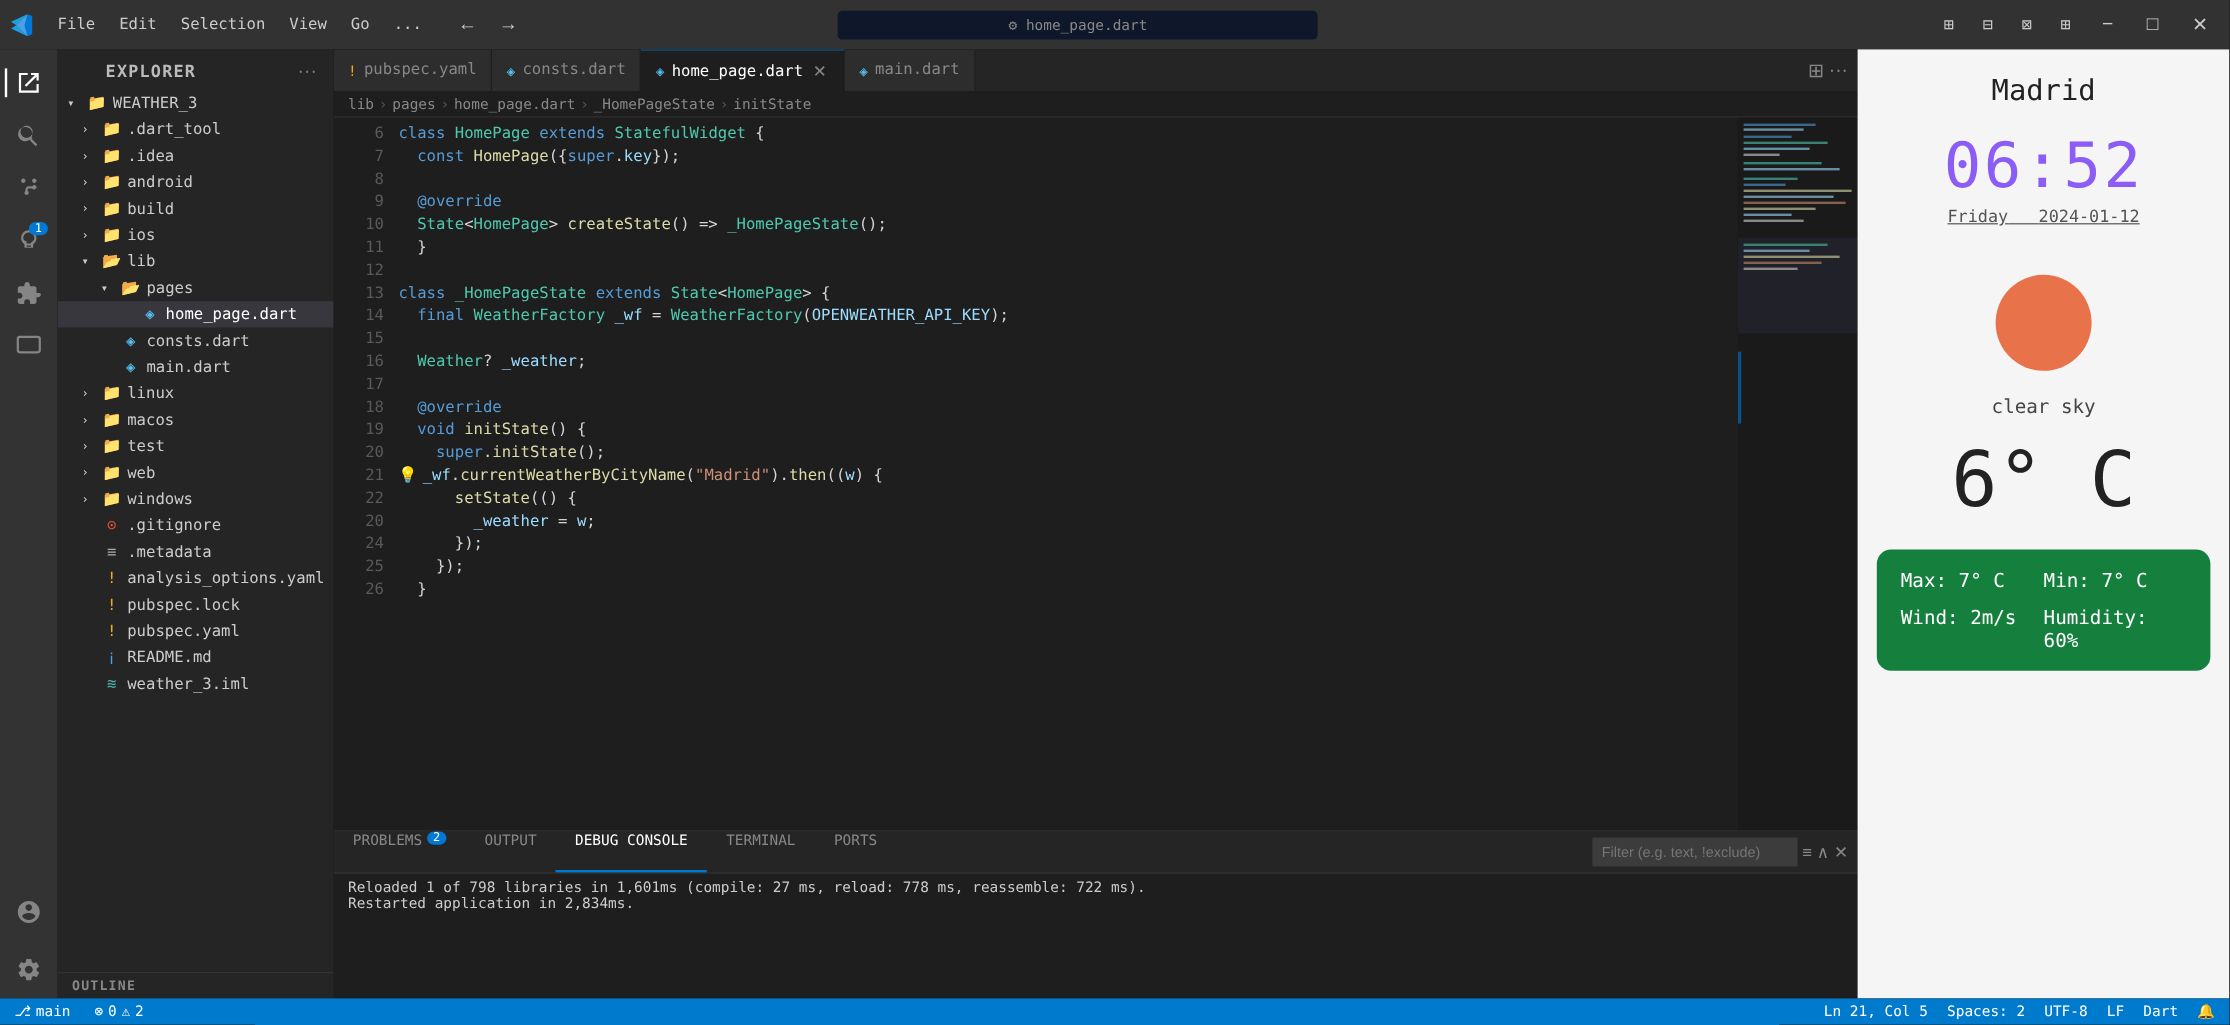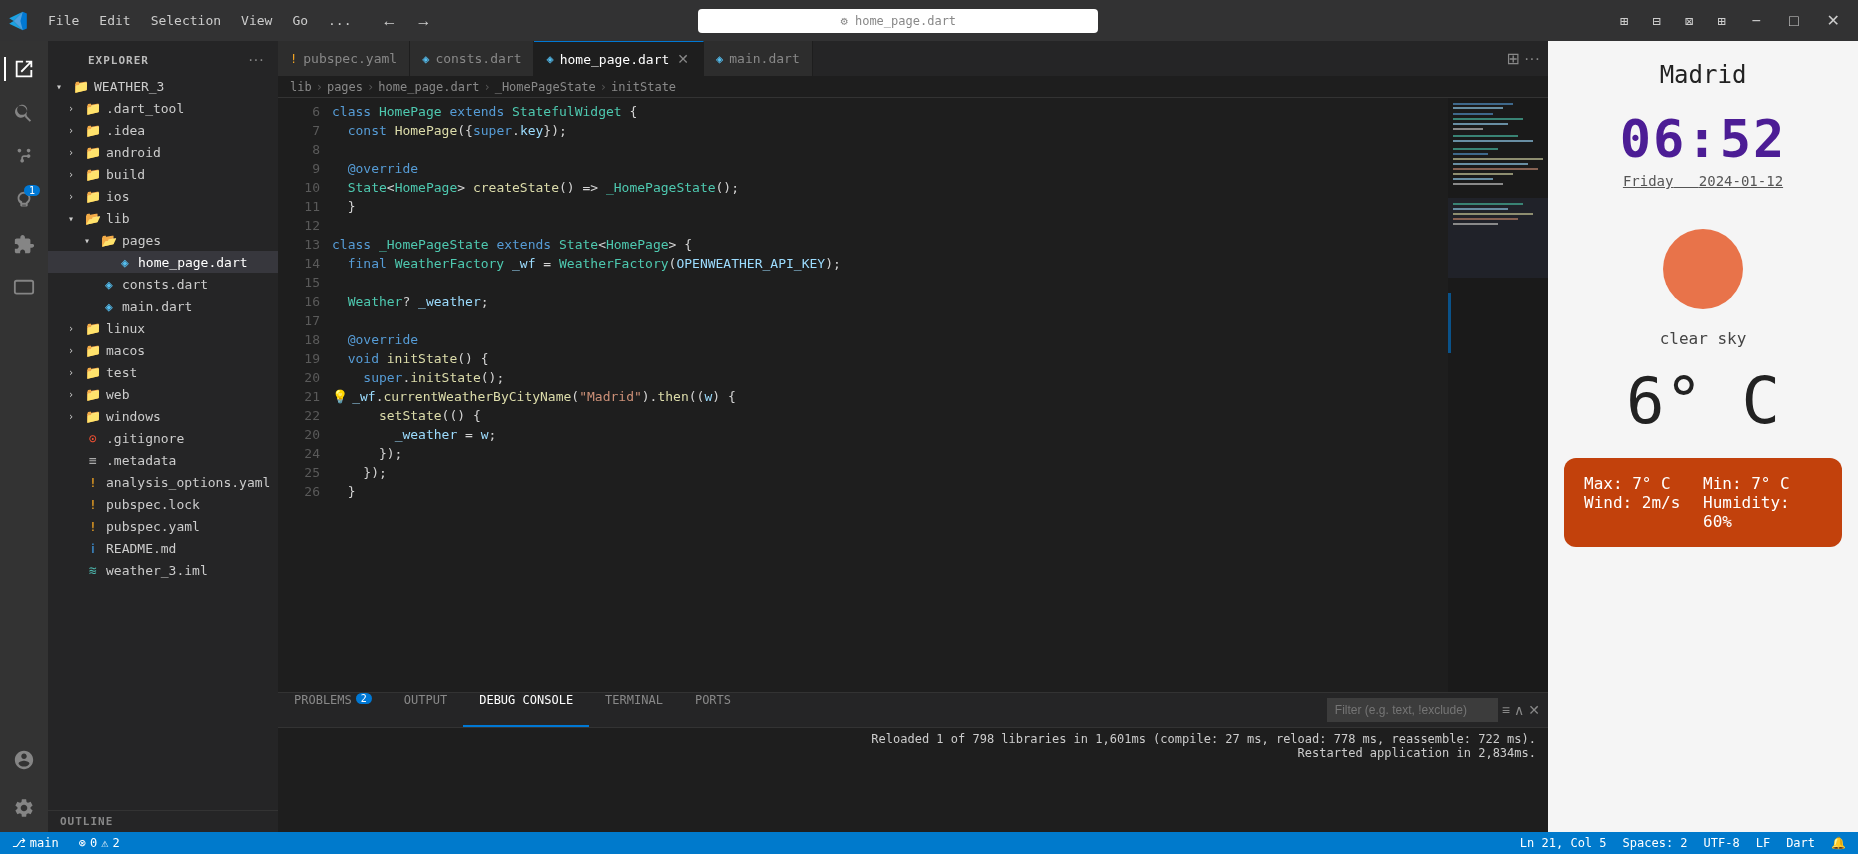--- a/index.html
+++ b/index.html
@@ -13,21 +13,21 @@
       align-items: center;
       padding: 0 8px;
       gap: 8px;
       flex-shrink: 0;
     }
     .titlebar-left { display: flex; align-items: center; gap: 12px; }
     .vscode-logo { width: 20px; height: 20px; }
     .titlebar-menu { display: flex; gap: 4px; }
     .menu-item { color: #ccc; font-size: 13px; padding: 4px 8px; cursor: pointer; }
     .nav-btn { color: #ccc; background: none; border: none; cursor: pointer; padding: 4px 6px; font-size: 16px; }
-    .search-bar { flex: 1; max-width: 400px; height: 24px; background: #ffffff; border-radius: 4px; display: flex; align-items: center; justify-content: center; }
+    .search-bar { flex: 1; max-width: 400px; height: 24px; background: #0f172a; border-radius: 4px; display: flex; align-items: center; justify-content: center; }
     .titlebar-right { margin-left: auto; display: flex; gap: 8px; align-items: center; }
     .titlebar-icon { color: #ccc; font-size: 14px; padding: 4px 8px; cursor: pointer; }
     .win-btn { color: #ccc; background: none; border: none; cursor: pointer; font-size: 16px; padding: 4px 10px; }
 
     
     .main-layout { display: flex; flex: 1; overflow: hidden; }
 
     
     .activity-bar {
       width: 48px;
@@ -47,21 +47,21 @@
     
     .sidebar {
       width: 230px;
       background: #252526;
       display: flex;
       flex-direction: column;
       flex-shrink: 0;
       overflow-y: auto;
     }
     .sidebar-header { display: flex; align-items: center; justify-content: space-between; padding: 8px 12px 4px; }
-    .sidebar-title { color: #bbb; font-size: 11px; font-weight: 700; letter-spacing: 1px; text-transform: uppercase; padding-left: 28px; }
+    .sidebar-title { color: #bbb; font-size: 14px; font-weight: 700; letter-spacing: 1px; text-transform: uppercase; padding-left: 28px; }
     .sidebar-actions { display: flex; gap: 4px; }
     .sidebar-action-btn { color: #858585; background: none; border: none; cursor: pointer; font-size: 16px; padding: 2px; }
 
     .tree-item { display: flex; align-items: center; padding: 1px 0 1px 8px; cursor: pointer; color: #ccc; font-size: 13px; height: 22px; }
     .tree-item.active { background: #37373d; color: #fff; }
     .tree-item .arrow { width: 16px; font-size: 10px; color: #ccc; flex-shrink: 0; }
     .tree-item .icon { width: 18px; text-align: center; margin-right: 4px; flex-shrink: 0; }
     .tree-item .label { flex: 1; overflow: hidden; text-overflow: ellipsis; white-space: nowrap; }
     .tree-indent-1 { padding-left: 20px; }
     .tree-indent-2 { padding-left: 36px; }
@@ -161,49 +161,49 @@
       display: flex;
       flex-direction: column;
       flex-shrink: 0;
     }
     .panel-tabs { display: flex; align-items: center; height: 35px; background: #252526; border-bottom: 1px solid #333; }
     .panel-tab { padding: 0 16px; color: #888; font-size: 12px; cursor: pointer; height: 100%; display: flex; align-items: flex-start; border-bottom: 2px solid transparent; }
     .panel-tab.active { color: #fff; border-bottom-color: #0078d4; }
     .panel-tab-badge { background: #0078d4; color: #fff; font-size: 10px; border-radius: 10px; padding: 0 5px; margin-left: 4px; }
     .panel-actions { margin-left: auto; display: flex; align-items: center; gap: 4px; padding: 0 8px; }
     .panel-action { color: #888; background: none; border: none; cursor: pointer; font-size: 14px; }
-    .panel-content { flex: 1; padding: 4px 12px; overflow-y: auto; font-size: 12px; color: #ccc; text-align: right; }
+    .panel-content { flex: 1; padding: 4px 12px; overflow-y: auto; font-size: 12px; color: #ccc; }
     .panel-filter { flex: 1; max-width: 400px; height: 24px; background: #3c3c3c; border: none; color: #ccc; padding: 0 8px; font-size: 12px; outline: none; }
 
     
     .weather-panel {
       width: 310px;
       background: #f5f5f5;
       display: flex;
       flex-direction: column;
       align-items: center;
       flex-shrink: 0;
       padding: 20px 16px 0;
       position: relative;
       overflow: hidden;
     }
     .weather-city { font-size: 24px; font-weight: 300; color: #222; margin-bottom: 20px; }
-    .weather-time { font-size: 52px; font-weight: 700; color: #4c1d95; letter-spacing: 2px; }
+    .weather-time { font-size: 52px; font-weight: 400; color: #8b5cf6; letter-spacing: 2px; }
     .weather-date { font-size: 14px; color: #555; margin-top: 4px; margin-bottom: 30px; text-decoration: underline; }
     .weather-icon-circle { width: 80px; height: 80px; border-radius: 50%; background: #e8734a; margin: 10px 0 20px; }
     .weather-desc { font-size: 16px; color: #444; margin-bottom: 16px; }
     .weather-temp { font-size: 64px; font-weight: 300; color: #222; margin-bottom: 20px; }
     .weather-info-card {
       width: 100%;
-      background: #c2410c;
+      background: #15803d;
       border-radius: 12px;
       padding: 16px 20px;
       display: grid;
       grid-template-columns: 1fr 1fr;
-      gap: 0 0;
+      gap: 12px 0;
       color: #fff;
     }
 
     
     .status-bar {
       height: 22px;
       background: #007acc;
       display: flex;
       align-items: center;
       padding: 0 8px;

